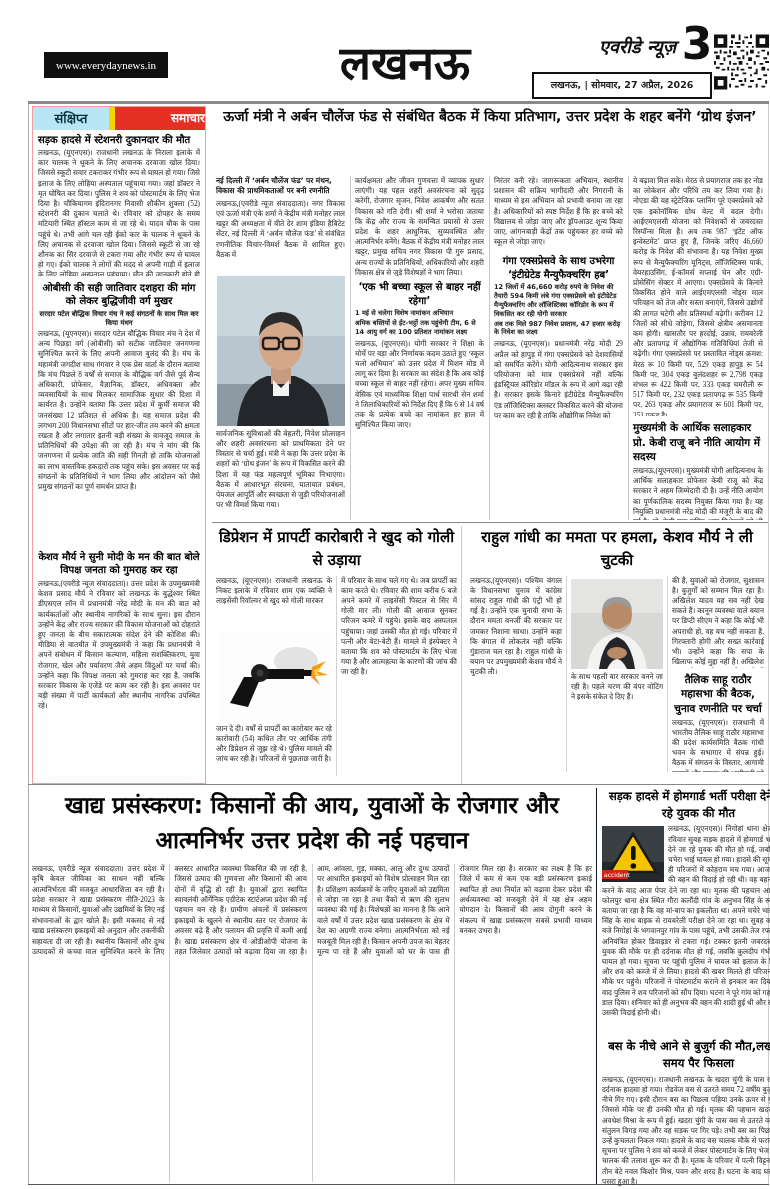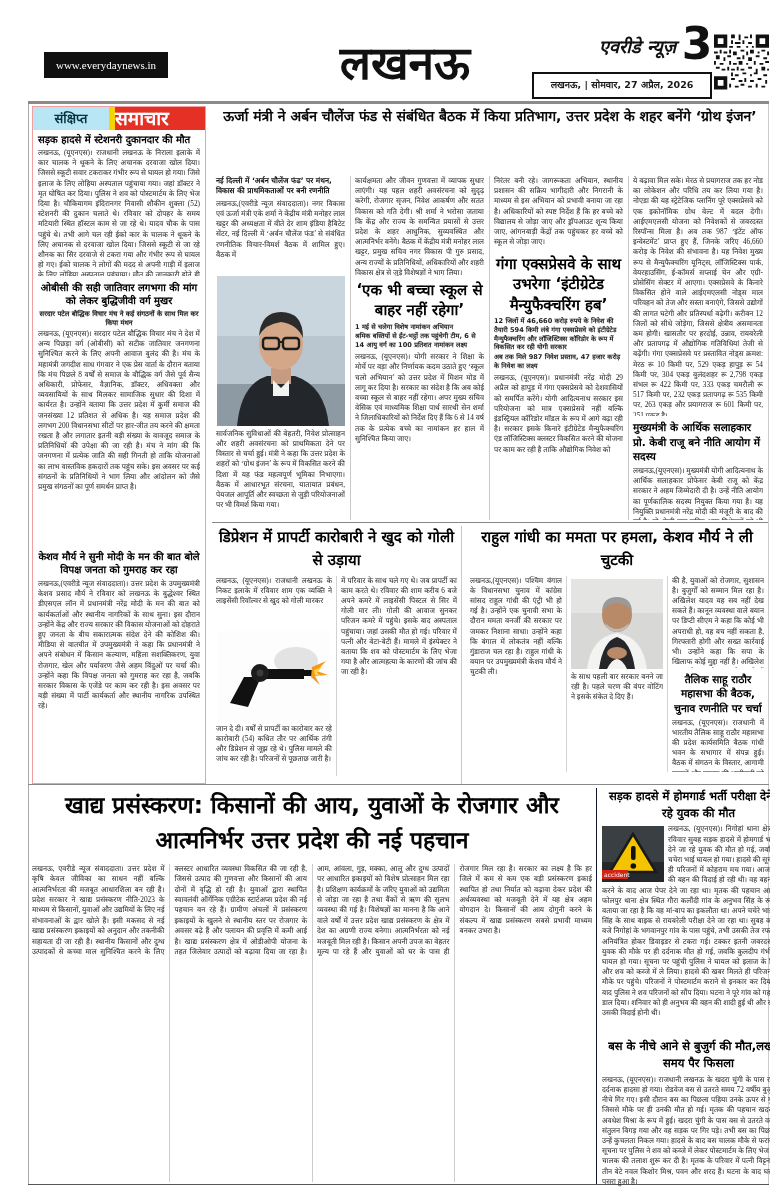--- a/index.html
+++ b/index.html
@@ -22,35 +22,35 @@
   #header-rule{left:28px;top:101px;width:741px;height:3px;background:#8a8a8a;}
   .vline{width:1px;background:#aaa;}
   .hline{height:1px;background:#888;}
   
   #brief{left:32px;top:106px;width:174px;height:678px;border:1px solid #ef9f9f;box-sizing:border-box;}
   #brief-tabs{display:flex;height:23px;}
   #tab-l{width:76px;background:var(--tab_cyan,#b8e6f5);color:#09323f;font-family:"DejaVu Sans",sans-serif;
     font-weight:bold;font-size:13px;text-align:center;line-height:23px;}
   #tab-y{width:6px;background:var(--tab_yellow,#f6d400);}
   #tab-r{flex:1;background:var(--tab_red,#e53125);color:#fff;font-family:"DejaVu Sans",sans-serif;
-    font-weight:bold;font-size:19px;text-align:left;line-height:23px;}
+    font-weight:bold;font-size:12px;text-align:right;line-height:23px;}
   .brief-art{padding:3px 5px 2px 5px;}
   .bh{font-family:"DejaVu Sans",sans-serif;font-weight:bold;font-size:10px;line-height:1.3;color:#000;}
   .bh.c{text-align:center;}
   .bsub{font-family:"DejaVu Sans",sans-serif;font-weight:bold;font-size:6.8px;text-align:center;
     margin-top:2px;color:#222;}
   .body{font-size:7.3px;line-height:1.4;text-align:justify;overflow:hidden;color:#222;}
   
   #lead-headline{left:212px;top:106px;width:556px;height:66px;font-family:"DejaVu Sans",sans-serif;
     font-weight:800;font-size:14px;line-height:1.5;text-align:center;color:#0a0a0a;}
   #lead-row{left:212px;top:176px;width:556px;height:344px;display:flex;}
   .lead-col{width:139px;padding:0 5px 0 4px;border-right:1px solid #c9c9c9;box-sizing:border-box;overflow:hidden;}
   .lead-col:last-child{border-right:none;}
   .standfirst{font-family:"DejaVu Sans",sans-serif;font-weight:bold;font-size:7.4px;line-height:1.4;color:#111;}
-  .subhead{font-family:"DejaVu Sans",sans-serif;font-weight:bold;font-size:15px;line-height:1.35;
+  .subhead{font-family:"DejaVu Sans",sans-serif;font-weight:bold;font-size:10px;line-height:1.35;
     text-align:center;color:#000;margin:4px 0 2px 0;}
   .deck{font-family:"DejaVu Sans",sans-serif;font-weight:bold;font-size:6.6px;line-height:1.35;color:#222;margin:1px 0;}
   .photo{display:block;margin:3px auto;}
   
   #mid-rule{left:212px;top:522px;width:556px;}
   #suicide{left:212px;top:526px;width:250px;height:258px;border-right:1px solid #c9c9c9;box-sizing:border-box;}
   #rahul{left:466px;top:526px;width:302px;height:258px;}
   .mid-head{font-family:"DejaVu Sans",sans-serif;font-weight:800;font-size:15px;line-height:1.55;
     text-align:center;color:#000;}
   .midcols{display:flex;margin-top:3px;}
@@ -102,21 +102,21 @@
     <div id="brief-tabs">
       <div id="tab-l">संक्षिप्त</div>
       <div id="tab-y"></div>
       <div id="tab-r">समाचार</div>
     </div>
     <div class="brief-art">
       <div class="bh">सड़क हादसे में स्टेशनरी दुकानदार की मौत</div>
       <div class="body" style="height:128px;margin-top:2px;">लखनऊ, (यूएनएस)। राजधानी लखनऊ के निराला इलाके में कार चालक ने थूकने के लिए अचानक दरवाजा खोल दिया। जिससे स्कूटी सवार टकराकर गंभीर रूप से घायल हो गया। जिसे इलाज के लिए लोहिया अस्पताल पहुंचाया गया। जहां डॉक्टर ने मृत घोषित कर दिया। पुलिस ने शव को पोस्टमार्टम के लिए भेज दिया है। चौकियागम इंदिरानगर निवासी शौकीन शुक्ला (52) स्टेशनरी की दुकान चलाते थे। रविवार को दोपहर के समय मटियारी स्थित हॉस्टल काम से जा रहे थे। यादव चौक के पास पहुंचे थे। तभी आगे चल रही ईको कार के चालक ने थूकने के लिए अचानक से दरवाजा खोल दिया। जिससे स्कूटी से जा रहे शौनक का सिर दरवाजे से टकरा गया और गंभीर रूप से घायल हो गए। ईको चालक ने लोगों की मदद से अपनी गाड़ी में इलाज के लिए लोहिया अस्पताल पहुंचाया। मौत की जानकारी होते ही चालक मौके से फरार हो गया। भाई ने बताया कि परिवार में पत्नी राधा शुक्ला और दो बच्चे हैं। तहरीर मिलने पर आगे की कार्रवाई की जाएगी।</div>
     </div>
     <div class="brief-art">
-      <div class="bh c">ओबीसी की सही जातिवार लगभगा की मांग को लेकर बुद्धिजीवी वर्ग मुखर</div>
+      <div class="bh c">ओबीसी की सही जातिवार दशहरा की मांग को लेकर बुद्धिजीवी वर्ग मुखर</div>
       <div class="bsub">सरदार पटेल बौद्धिक विचार मंच ने कई संगठनों के साथ मिल कर किया मंथन</div>
       <div class="body" style="height:216px;margin-top:2px;">लखनऊ, (यूएनएस)। सरदार पटेल बौद्धिक विचार मंच ने देश में अन्य पिछड़ा वर्ग (ओबीसी) को सटीक जातिवार जनगणना सुनिश्चित करने के लिए अपनी आवाज बुलंद की है। मंच के महामंत्री जगदीश साध गंगवार ने एक प्रेस वार्ता के दौरान बताया कि मंच पिछले 8 वर्षों से समाज के बौद्धिक वर्ग जैसे पूर्व सैन्य अधिकारी, प्रोफेसर, वैज्ञानिक, डॉक्टर, अधिवक्ता और व्यवसायियों के साथ मिलकर सामाजिक सुधार की दिशा में कार्यरत है। उन्होंने बताया कि उत्तर प्रदेश में कुर्मी समाज की जनसंख्या 12 प्रतिशत से अधिक है। यह समाज प्रदेश की लगभग 200 विधानसभा सीटों पर हार-जीत तय करने की क्षमता रखता है और लगातार इतनी बड़ी संख्या के बावजूद समाज के प्रतिनिधियों की उपेक्षा की जा रही है। मंच ने मांग की कि जनगणना में प्रत्येक जाति की सही गिनती हो ताकि योजनाओं का लाभ वास्तविक हकदारों तक पहुंच सके। इस अवसर पर कई संगठनों के प्रतिनिधियों ने भाग लिया और आंदोलन को जैसे प्रमुख संगठनों का पूर्ण समर्थन प्राप्त है।</div>
     </div>
     <div class="brief-art">
       <div class="bh c">केशव मौर्य ने सुनी मोदी के मन की बात बोले विपक्ष जनता को गुमराह कर रहा</div>
       <div class="body" style="height:180px;margin-top:3px;">लखनऊ,(एवरीडे न्यूज संवाददाता)। उत्तर प्रदेश के उपमुख्यमंत्री केशव प्रसाद मौर्य ने रविवार को लखनऊ के बुद्धेश्वर स्थित डीएसएल लॉन में प्रधानमंत्री नरेंद्र मोदी के मन की बात को कार्यकर्ताओं और स्थानीय नागरिकों के साथ सुना। इस दौरान उन्होंने केंद्र और राज्य सरकार की विकास योजनाओं को दोहराते हुए जनता के बीच सकारात्मक संदेश देने की कोशिश की। मीडिया से बातचीत में उपमुख्यमंत्री ने कहा कि प्रधानमंत्री ने अपने संबोधन में किसान कल्याण, महिला सशक्तिकरण, युवा रोजगार, खेल और पर्यावरण जैसे अहम बिंदुओं पर चर्चा की। उन्होंने कहा कि विपक्ष जनता को गुमराह कर रहा है, जबकि सरकार विकास के एजेंडे पर काम कर रही है। इस अवसर पर बड़ी संख्या में पार्टी कार्यकर्ता और स्थानीय नागरिक उपस्थित रहे।</div>
     </div>
   </div>
 
   <div class="abs" id="lead-headline">ऊर्जा मंत्री ने अर्बन चौलेंज फंड से संबंधित बैठक में किया प्रतिभाग, उत्तर प्रदेश के शहर बनेंगे ‘ग्रोथ इंजन’</div>

